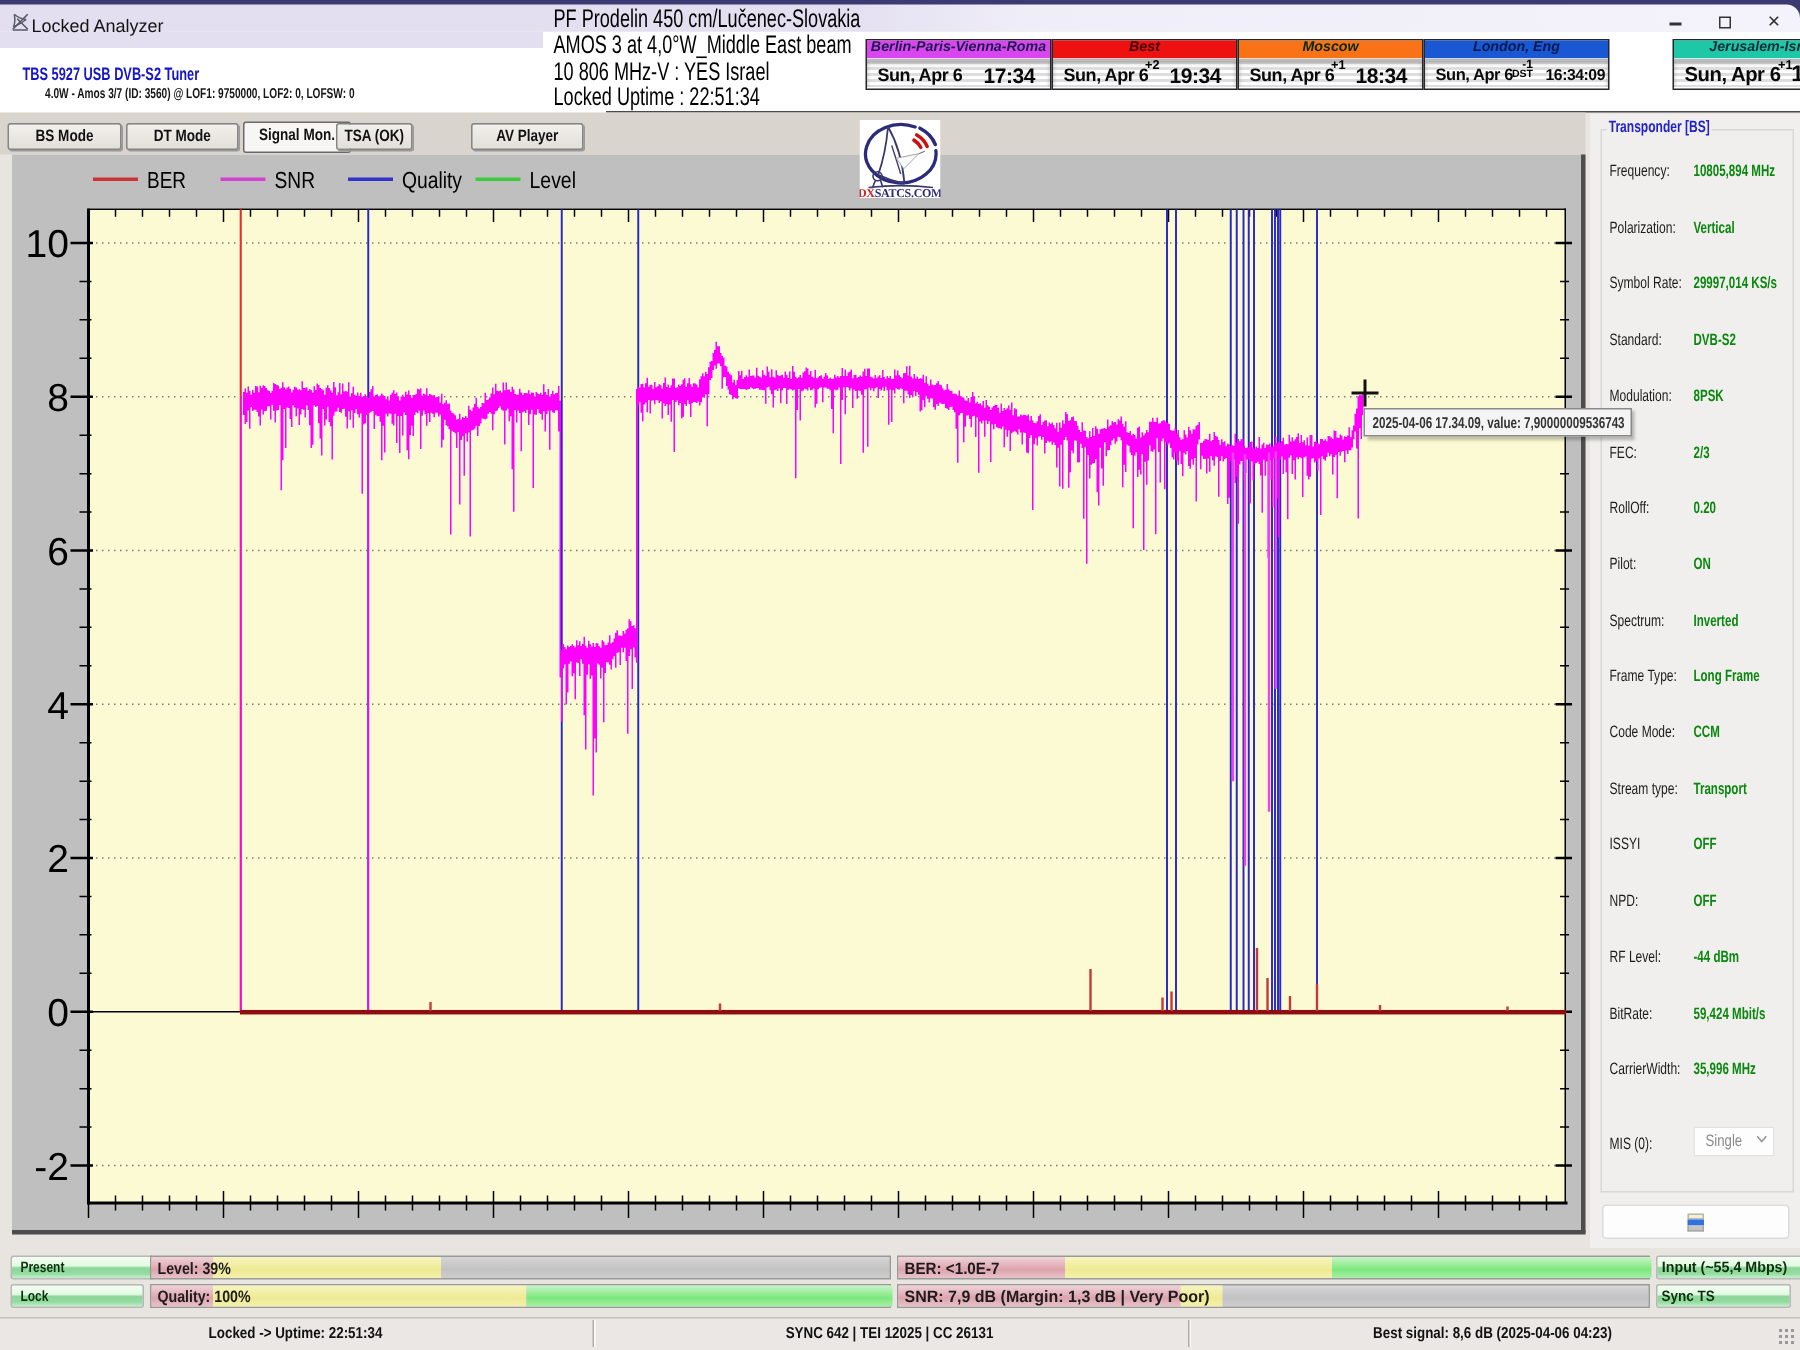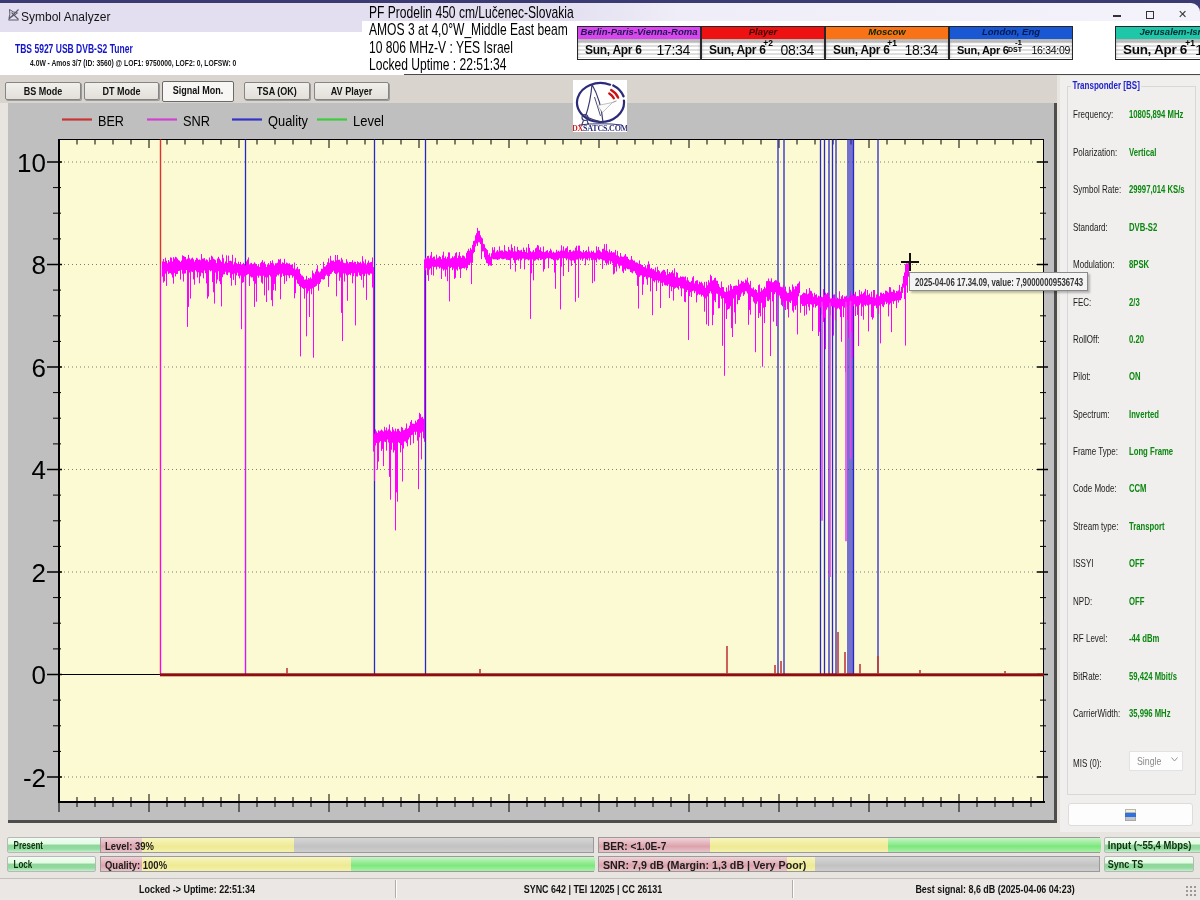--- a/index.html
+++ b/index.html
@@ -21,21 +21,21 @@
   transform:scaleX(0.71); transform-origin:0 0; }
 .pf { left:369px; top:4px; font-size:17px; color:#000; line-height:17.4px; white-space:nowrap;
   transform:scaleX(0.71); transform-origin:0 0; }
 .clk { position:absolute; top:26px; width:124px; height:34px; border:1.6px solid #26262b; }
 .clkh { height:11.5px; font-size:9.5px; font-weight:bold; font-style:italic; text-align:center;
   line-height:10.5px; white-space:nowrap; overflow:hidden; }
 .clkb { height:19.5px; position:relative;
   background:repeating-linear-gradient(180deg,#ffffff 0 2px,#dedede 2px 4px);
   box-shadow:inset 0 3px 3px rgba(120,120,120,.55); }
 .cd { position:absolute; left:7px; font-weight:bold; color:#0a0a0a; letter-spacing:-0.3px; white-space:nowrap; }
-.ct { position:absolute; font-weight:normal; color:#0a0a0a; letter-spacing:-0.3px; white-space:nowrap; }
+.ct { position:absolute; font-weight:bold; color:#0a0a0a; letter-spacing:-0.3px; white-space:nowrap; }
 .tabstrip { left:0; top:75px; width:1057px; height:28px; background:#d9d5ce; }
 .tab { position:absolute; top:81.5px; height:18.5px; background:linear-gradient(#f2f0ec,#e2dfd9);
   border:1px solid #858585; border-radius:2px; color:#111;
   box-shadow:1px 1px 0 #9a9a9a; }
 .tab span { display:block; width:100%; text-align:center; font-size:11px; font-weight:bold;
   line-height:17px; transform:scaleX(0.82); transform-origin:center; white-space:nowrap; }
 .tabact { top:80.5px; height:21px; background:#f7f6f4; border-color:#6a6a6a; box-shadow:none; }
 .chart { position:absolute; left:8px; top:103px; }
 .chartbr { left:1054px; top:103px; width:2.5px; height:719px; background:#4d4d4d; }
 .chartbb { left:8px; top:820px; width:1049px; height:2.5px; background:#4d4d4d; }
@@ -94,40 +94,40 @@
 <div class="abs navyc"></div>
 <div class="abs tbar"></div>
 <div class="abs tbarl"></div>
 <div class="abs sep1"></div>
 <div class="abs sep2"></div>
 <svg class="abs" style="left:7px;top:8px" width="13" height="13" viewBox="0 0 13 13">
  <path d="M2.5 1.5 Q6 4.5 10.5 5 M2.5 1.5 Q3.5 6.5 2 10 M2 10 Q6.5 8 10.5 5" fill="none" stroke="#5a5a66" stroke-width="1"></path>
  <path d="M4.5 4.5 L11.5 11.5 M11.5 1.5 L1.5 11.5" stroke="#5a5a66" stroke-width="1.1"></path>
  <path d="M1.5 12 L11.5 12" stroke="#5a5a66" stroke-width="1"></path>
 </svg>
-<div class="abs title">Symbol Analyzer</div>
+<div class="abs title">Locked Analyzer</div>
 <div class="abs wmin"></div>
 <div class="abs wsq"></div>
 <div class="abs wx">✕</div>
 <div class="abs tbs">TBS 5927 USB DVB-S2 Tuner</div>
 <div class="abs amos">4.0W - Amos 3/7 (ID: 3560) @ LOF1: 9750000, LOF2: 0, LOFSW: 0</div>
 <div class="abs pf">PF Prodelin 450 cm/Lučenec-Slovakia<br>AMOS 3 at 4,0°W_Middle East beam<br>10 806 MHz-V : YES Israel<br>Locked Uptime : 22:51:34</div>
 <div class="clk" style="left:577px;border-left-width:1.6px">
 <div class="clkh" style="background:#d946ef;color:#1a1a4d">Berlin-Paris-Vienna-Roma</div>
 <div class="clkb">
       <span class="cd" style="font-size:12px;top:4px">Sun, Apr 6</span>
       <span class="ct" style="right:10px;font-size:14px;top:3px">17:34</span>
     </div>
 </div>
 <div class="clk" style="left:701px;border-left-width:0.8px">
-<div class="clkh" style="background:#ee1111;color:#3a0505">Player</div>
+<div class="clkh" style="background:#ee1111;color:#3a0505">Best</div>
 <div class="clkb">
       <span class="cd" style="font-size:12px;top:4px">Sun, Apr 6</span>
       <span style="position:absolute;right:51px;top:-1px;font-size:8.5px;font-weight:bold">+2</span>
-      <span class="ct" style="right:10px;font-size:14px;top:3px">08:34</span>
+      <span class="ct" style="right:10px;font-size:14px;top:3px">19:34</span>
     </div>
 </div>
 <div class="clk" style="left:825px;border-left-width:0.8px">
 <div class="clkh" style="background:#f97316;color:#062806">Moscow</div>
 <div class="clkb">
       <span class="cd" style="font-size:12px;top:4px">Sun, Apr 6</span>
       <span style="position:absolute;right:51px;top:-1px;font-size:8.5px;font-weight:bold">+1</span>
       <span class="ct" style="right:10px;font-size:14px;top:3px">18:34</span>
     </div>
 </div>
@@ -151,21 +151,21 @@
 <div class="abs tabstrip"></div>
 <div class="tab" style="left:5px;width:76px">
     <span>BS Mode</span>
   </div>
 <div class="tab" style="left:84px;width:75px">
     <span>DT Mode</span>
   </div>
 <div class="tab tabact" style="left:161.5px;width:72px">
     <span>Signal Mon.</span>
   </div>
-<div class="tab" style="left:244px;width:66px">
+<div class="tab" style="left:224px;width:51px">
     <span>TSA (OK)</span>
   </div>
 <div class="tab" style="left:314px;width:75px">
     <span>AV Player</span>
   </div>
 <svg class="chart" width="1049" height="719" viewBox="8 103 1049 719">
 <rect x="8" y="103" width="1049" height="719" fill="#bfbfbf"></rect>
 <rect x="59" y="139" width="985" height="663" fill="#fbfad2"></rect>
 <line x1="60" y1="162.0" x2="1043" y2="162.0" class="gr"></line>
     <line x1="60" y1="264.5" x2="1043" y2="264.5" class="gr"></line>

